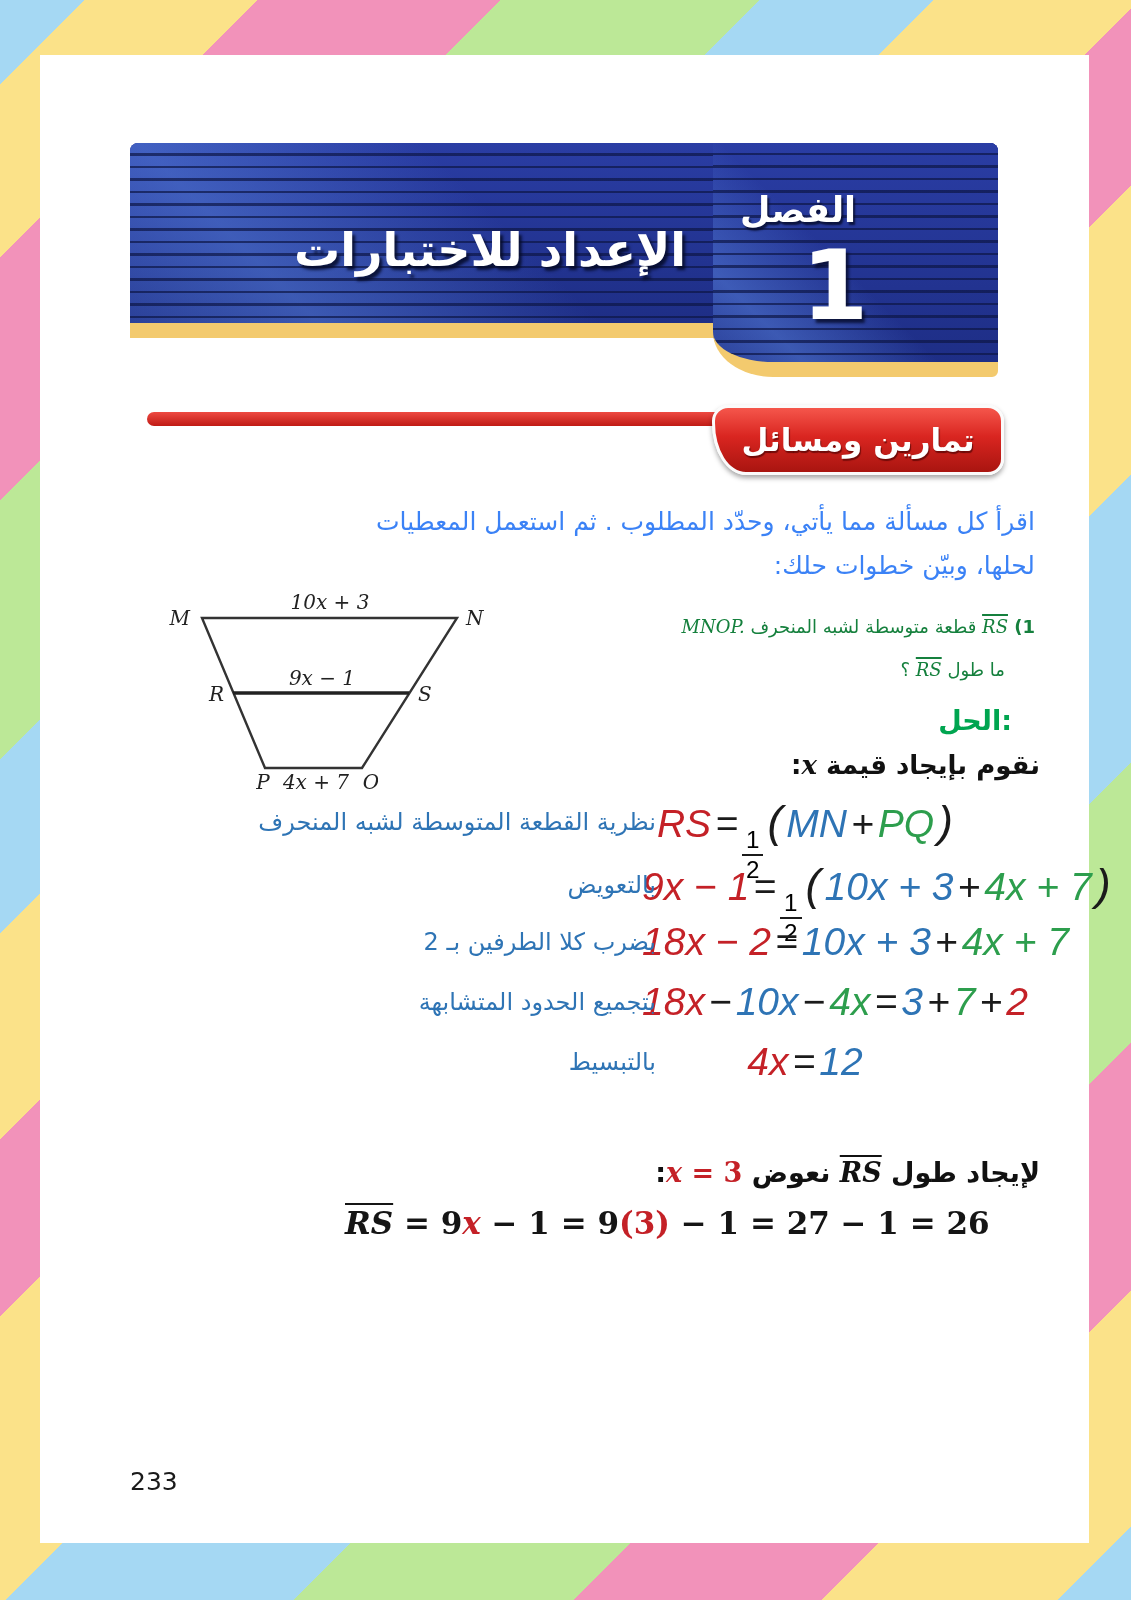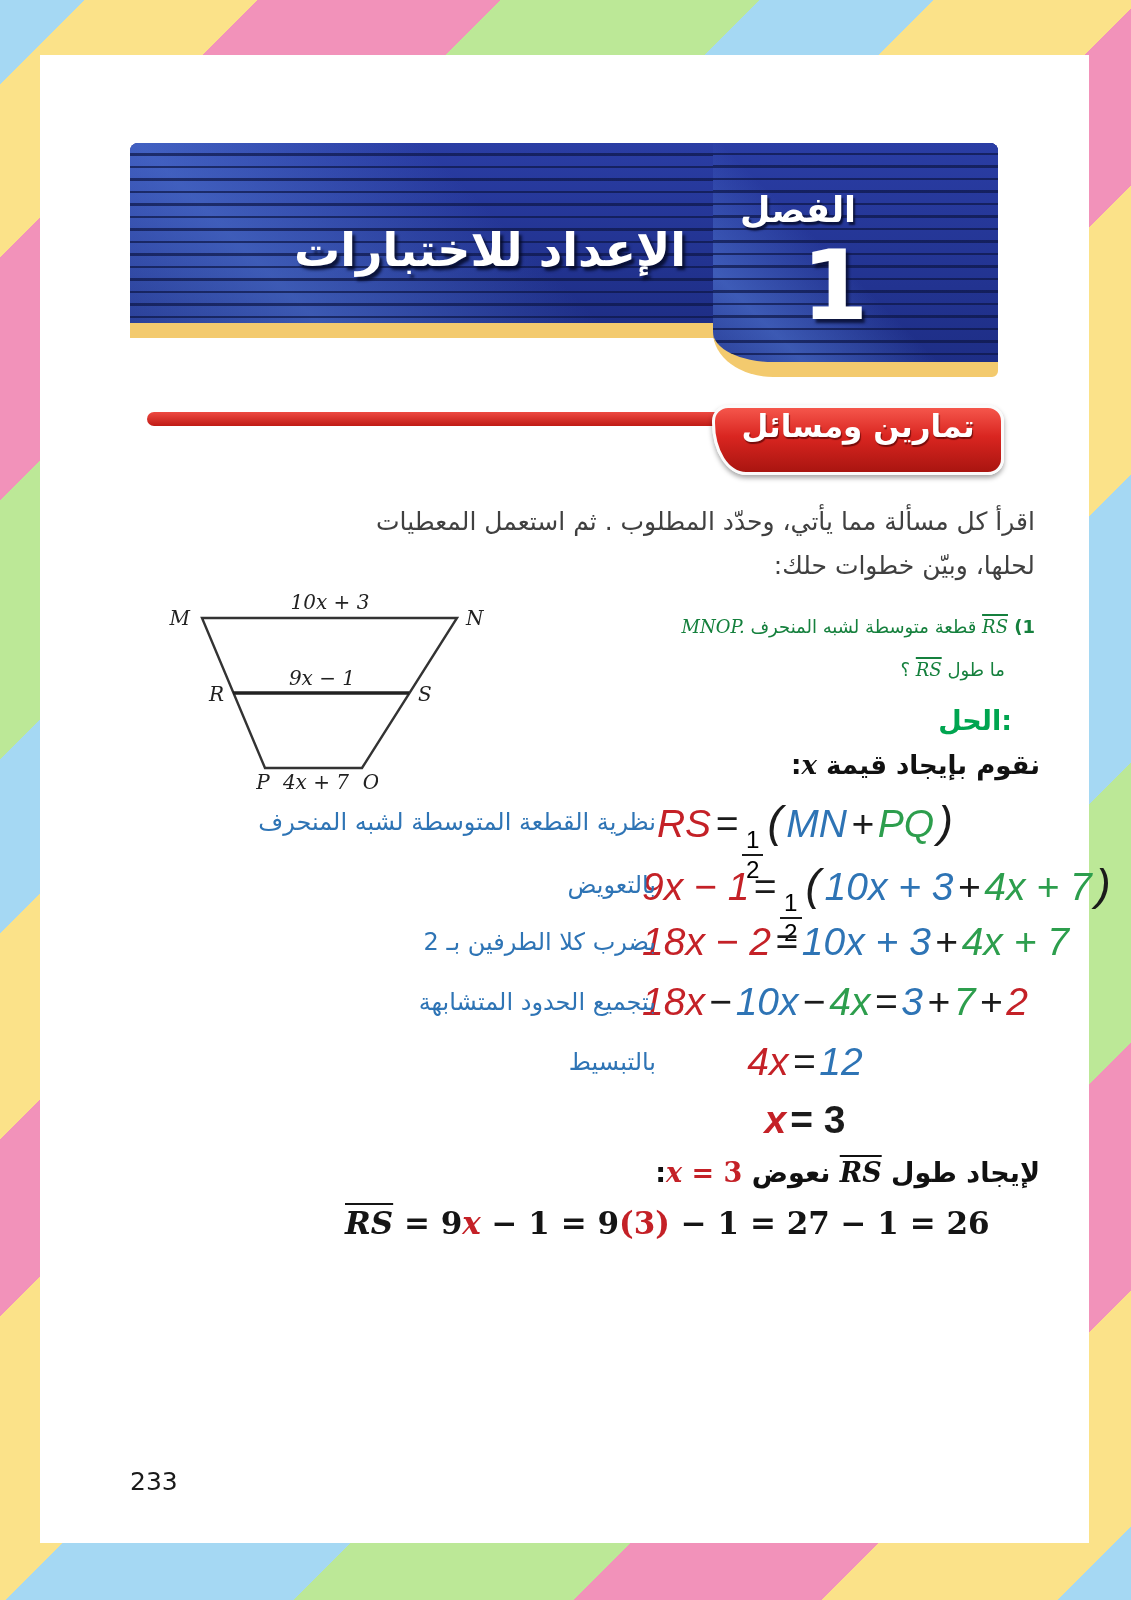--- a/index.html
+++ b/index.html
@@ -43,27 +43,27 @@
     text-align:center;color:#fff;font-weight:bold;font-size:96px;line-height:1;
     text-shadow:3px 4px 3px rgba(5,10,40,.8);}
 
   
   .red-bar{position:absolute;left:107px;top:357px;width:613px;height:14px;
     background:linear-gradient(180deg,#ee4a42,#c01b15);border-radius:8px 0 0 8px;}
   .red-box{position:absolute;left:672px;top:350px;width:286px;height:64px;
     background:linear-gradient(180deg,#f5564b 0%,#d92520 45%,#a91510 100%);
     border:3px solid #fbfbfb;border-radius:16px;border-bottom-left-radius:34px 52px;
     box-shadow:0 3px 5px rgba(0,0,0,.35);
-    display:flex;justify-content:center;}
+    display:flex;align-items:center;justify-content:center;}
   .red-box span{color:#fff;font-weight:bold;font-size:31px;
     text-shadow:1px 2px 1px rgba(70,0,0,.65);}
 
   
   .intro{position:absolute;right:54px;top:445px;text-align:right;
-    font-size:25px;line-height:44px;color:#404040;font-weight:500;}
+    font-size:25px;line-height:44px;color:#3b82f6;font-weight:500;}
   .problem{position:absolute;right:54px;top:550px;text-align:right;
     font-size:18px;line-height:43px;color:#15803d;}
   .problem .indent{padding-right:30px;}
   .pnum{font-weight:bold;}
   .sol-head{position:absolute;right:77px;top:650px;font-size:27px;font-weight:bold;color:#00a550;}
   .find-x{position:absolute;right:49px;top:695px;font-size:26px;font-weight:bold;color:#111;}
 
   .math{font-family:"DejaVu Serif",serif;font-style:italic;}
   .ovl{text-decoration:overline;text-decoration-thickness:1.5px;}
   .red{color:#c42127;}
@@ -188,23 +188,20 @@
     </div>
 
     <div class="sol-row" style="top:985px">
       <div class="eq">
         <span class="seg red">4x</span><span class="seg k">=</span><span class="seg blue">12</span>
       </div>
       <div class="note" dir="rtl">بالتبسيط</div>
     </div>
 
     <div class="sol-row" style="top:1043px">
-      <div class="eq">
-        <span class="seg red bold">x</span><span class="seg k bold upr">= 3</span>
-      </div>
     </div>
 
     <div class="subst" dir="rtl">
       <span>لإيجاد طول</span>
       <span class="math ovl bold" dir="ltr">RS</span>
       <span>نعوض</span>
       <span class="red" dir="ltr"><span class="math bold">x</span><span class="math upr bold"> = 3</span></span><span>:</span>
     </div>
 
     <div class="final-eq">

